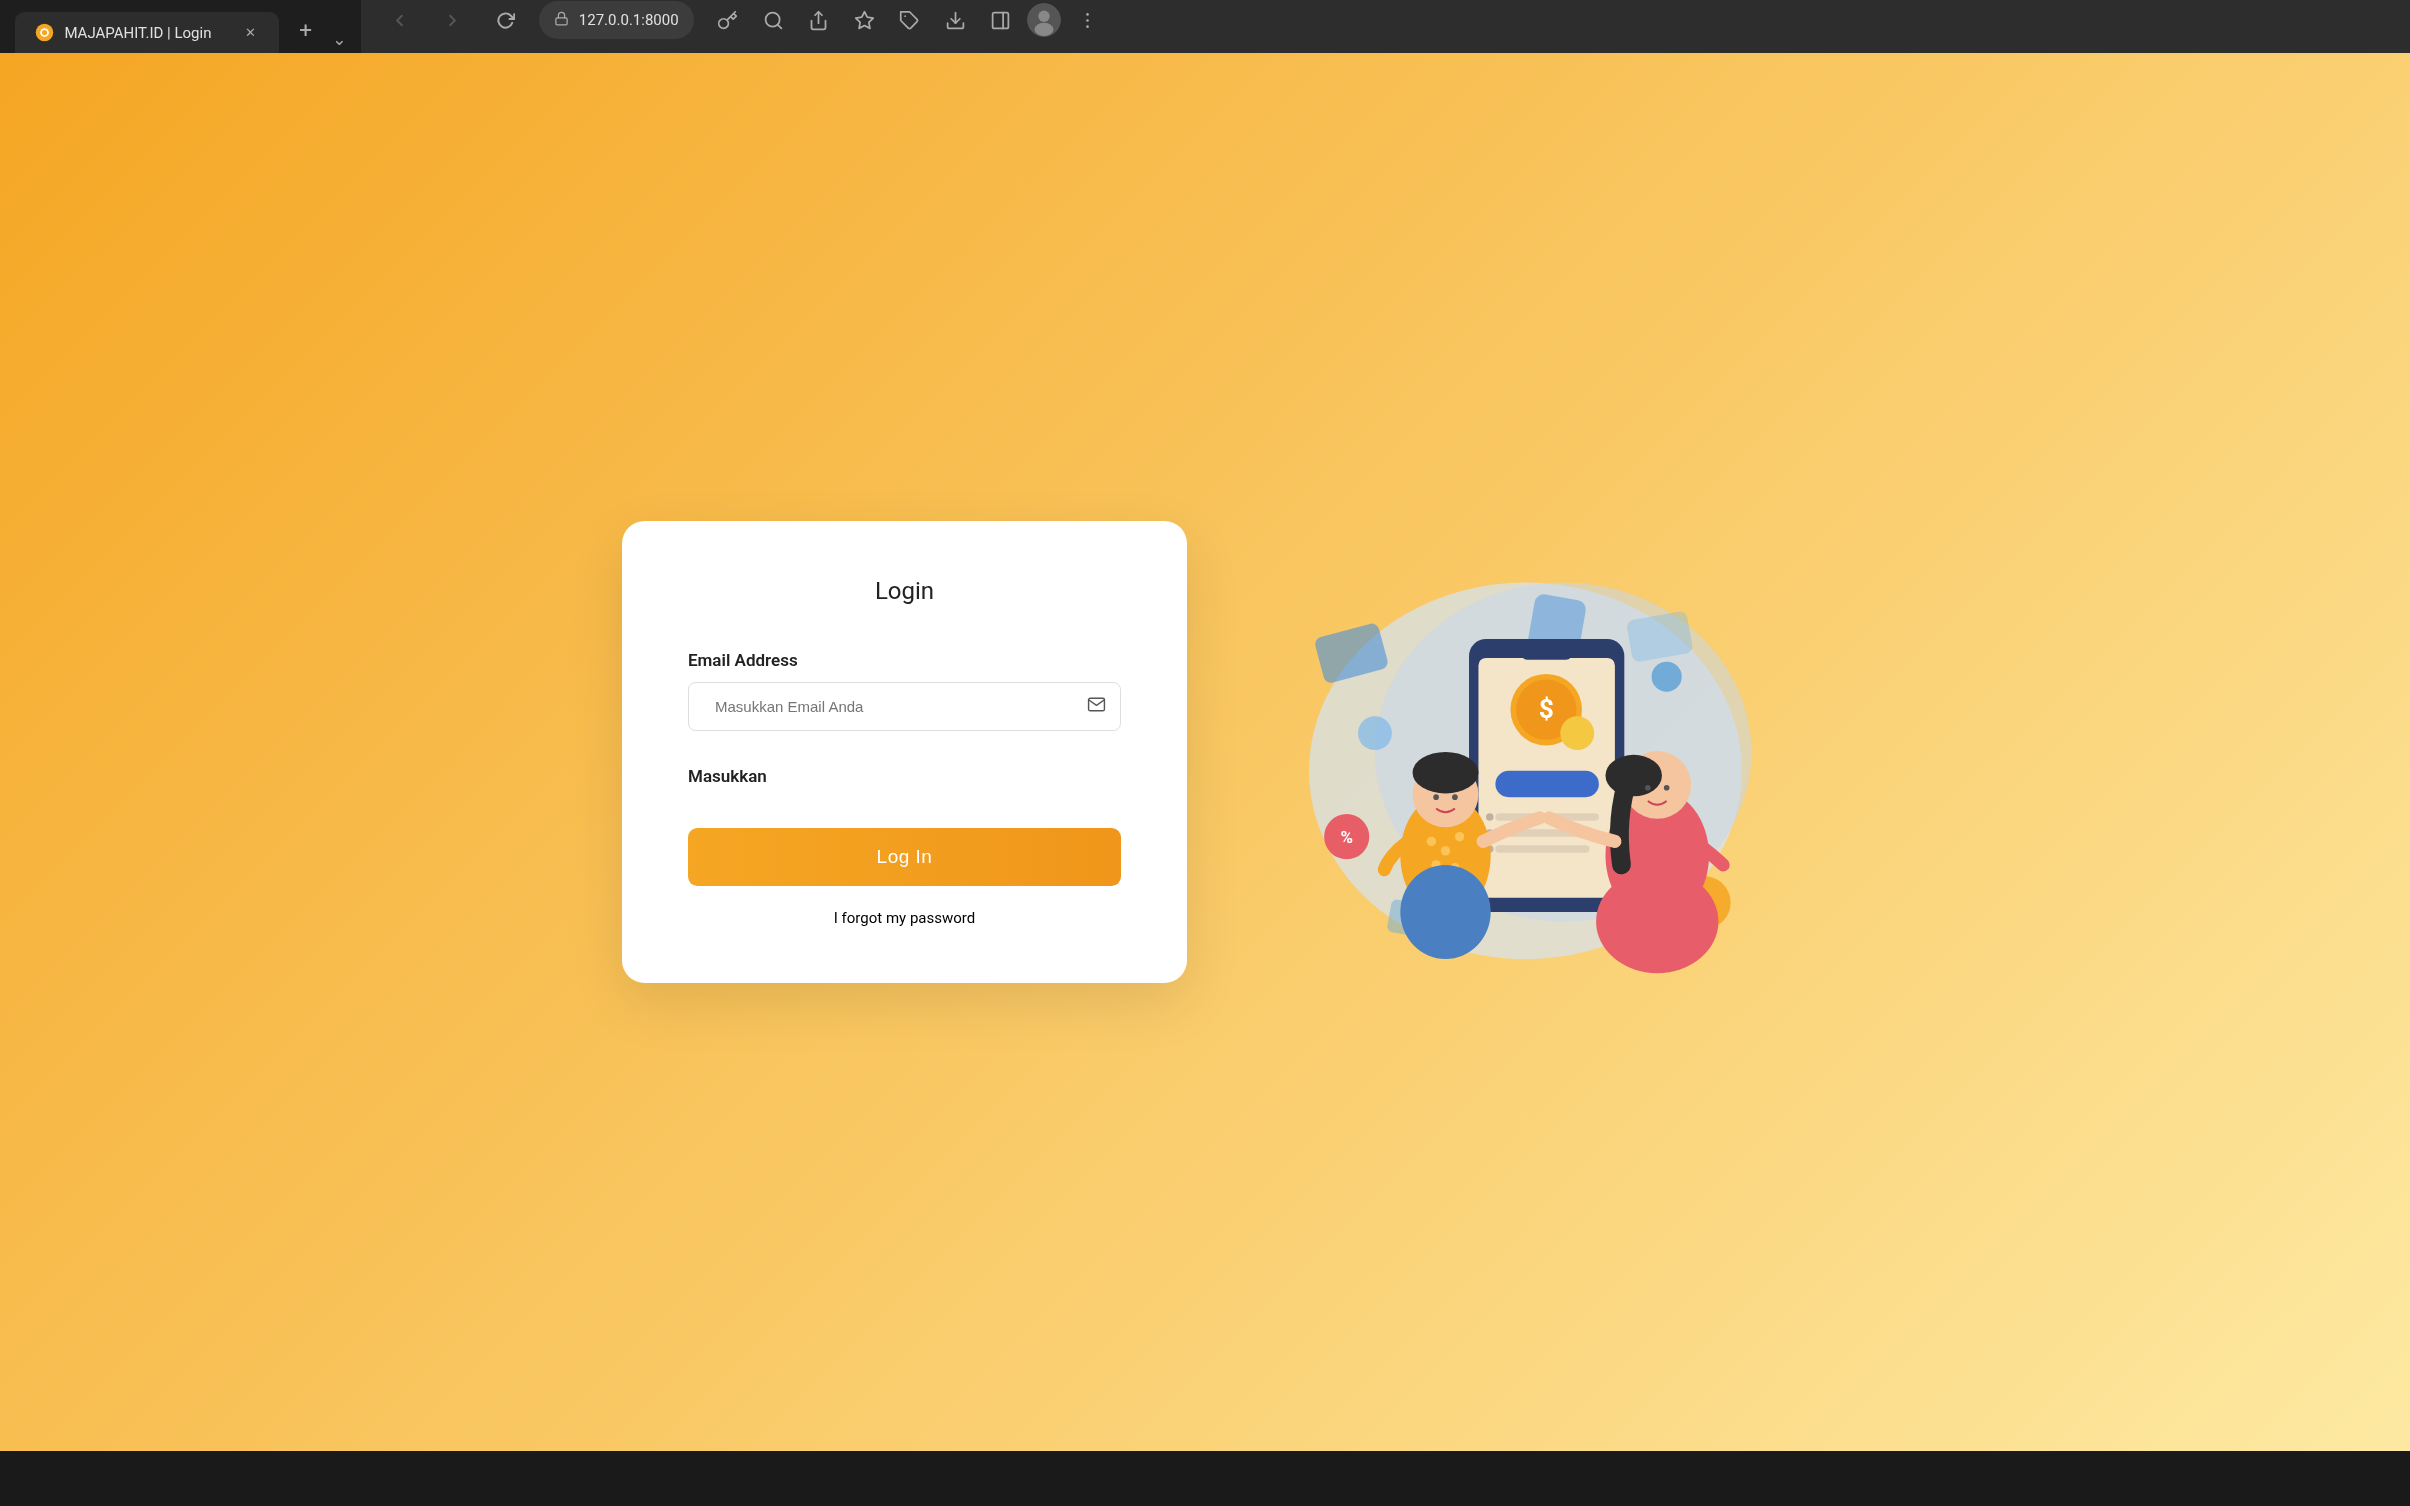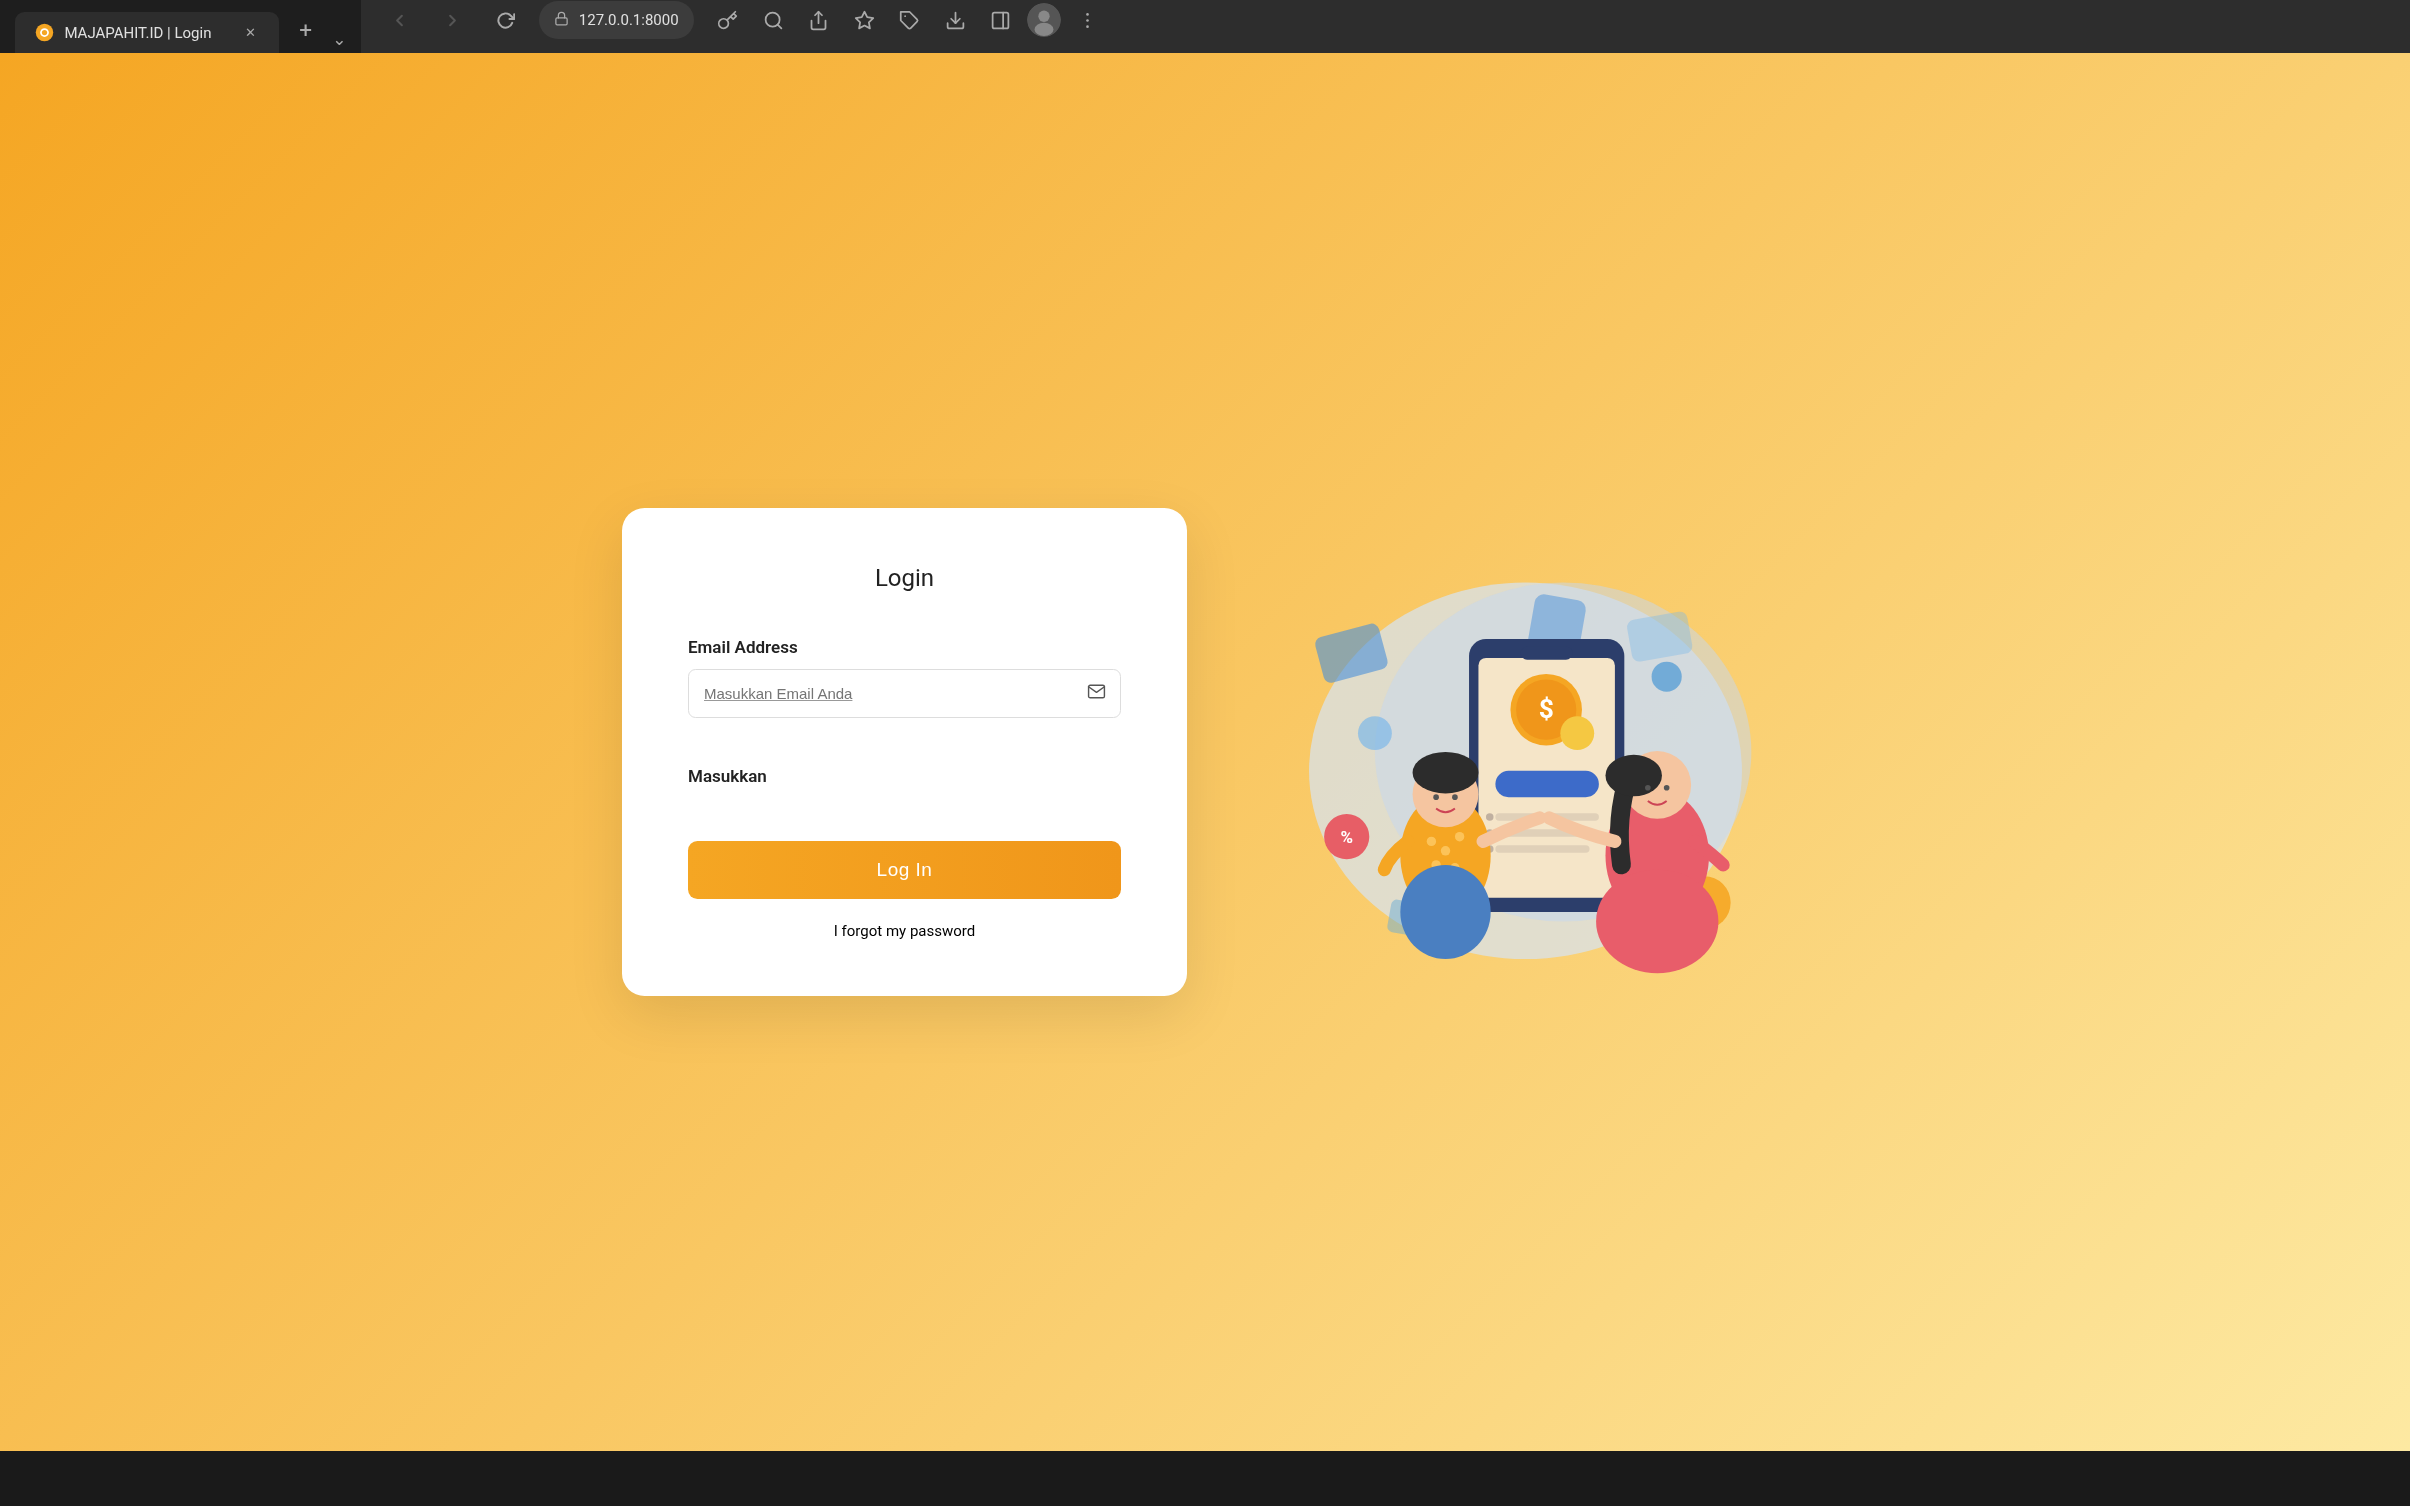--- a/index.html
+++ b/index.html
@@ -208,21 +208,21 @@
 
     .login-title {
       font-size: 24px;
       font-weight: 400;
       text-align: center;
       color: #222;
       margin-bottom: 45px;
     }
 
     .form-group {
-      margin-bottom: 48px;
+      margin-bottom: 35px;
     }
 
     .form-label {
       display: block;
       font-size: 17px;
       font-weight: 600;
       color: #222;
       margin-bottom: 11.3px;
     }
 
@@ -230,26 +230,25 @@
       position: relative;
       display: flex;
       align-items: center;
     }
 
     .form-input {
       width: 100%;
       height: 49px;
       border: 1.4px solid #ddd;
       border-radius: 7.5px;
-      padding: 0 47px 0 15px;
+      padding: 0 47px 0 26px;
       font-size: 15px;
       color: #999;
       outline: none;
       background: white;
-      text-decoration: underline;
     }
 
     .input-icon {
       position: absolute;
       right: 15px;
       color: #555;
       font-size: 17px;
     }
 
     .login-btn {

